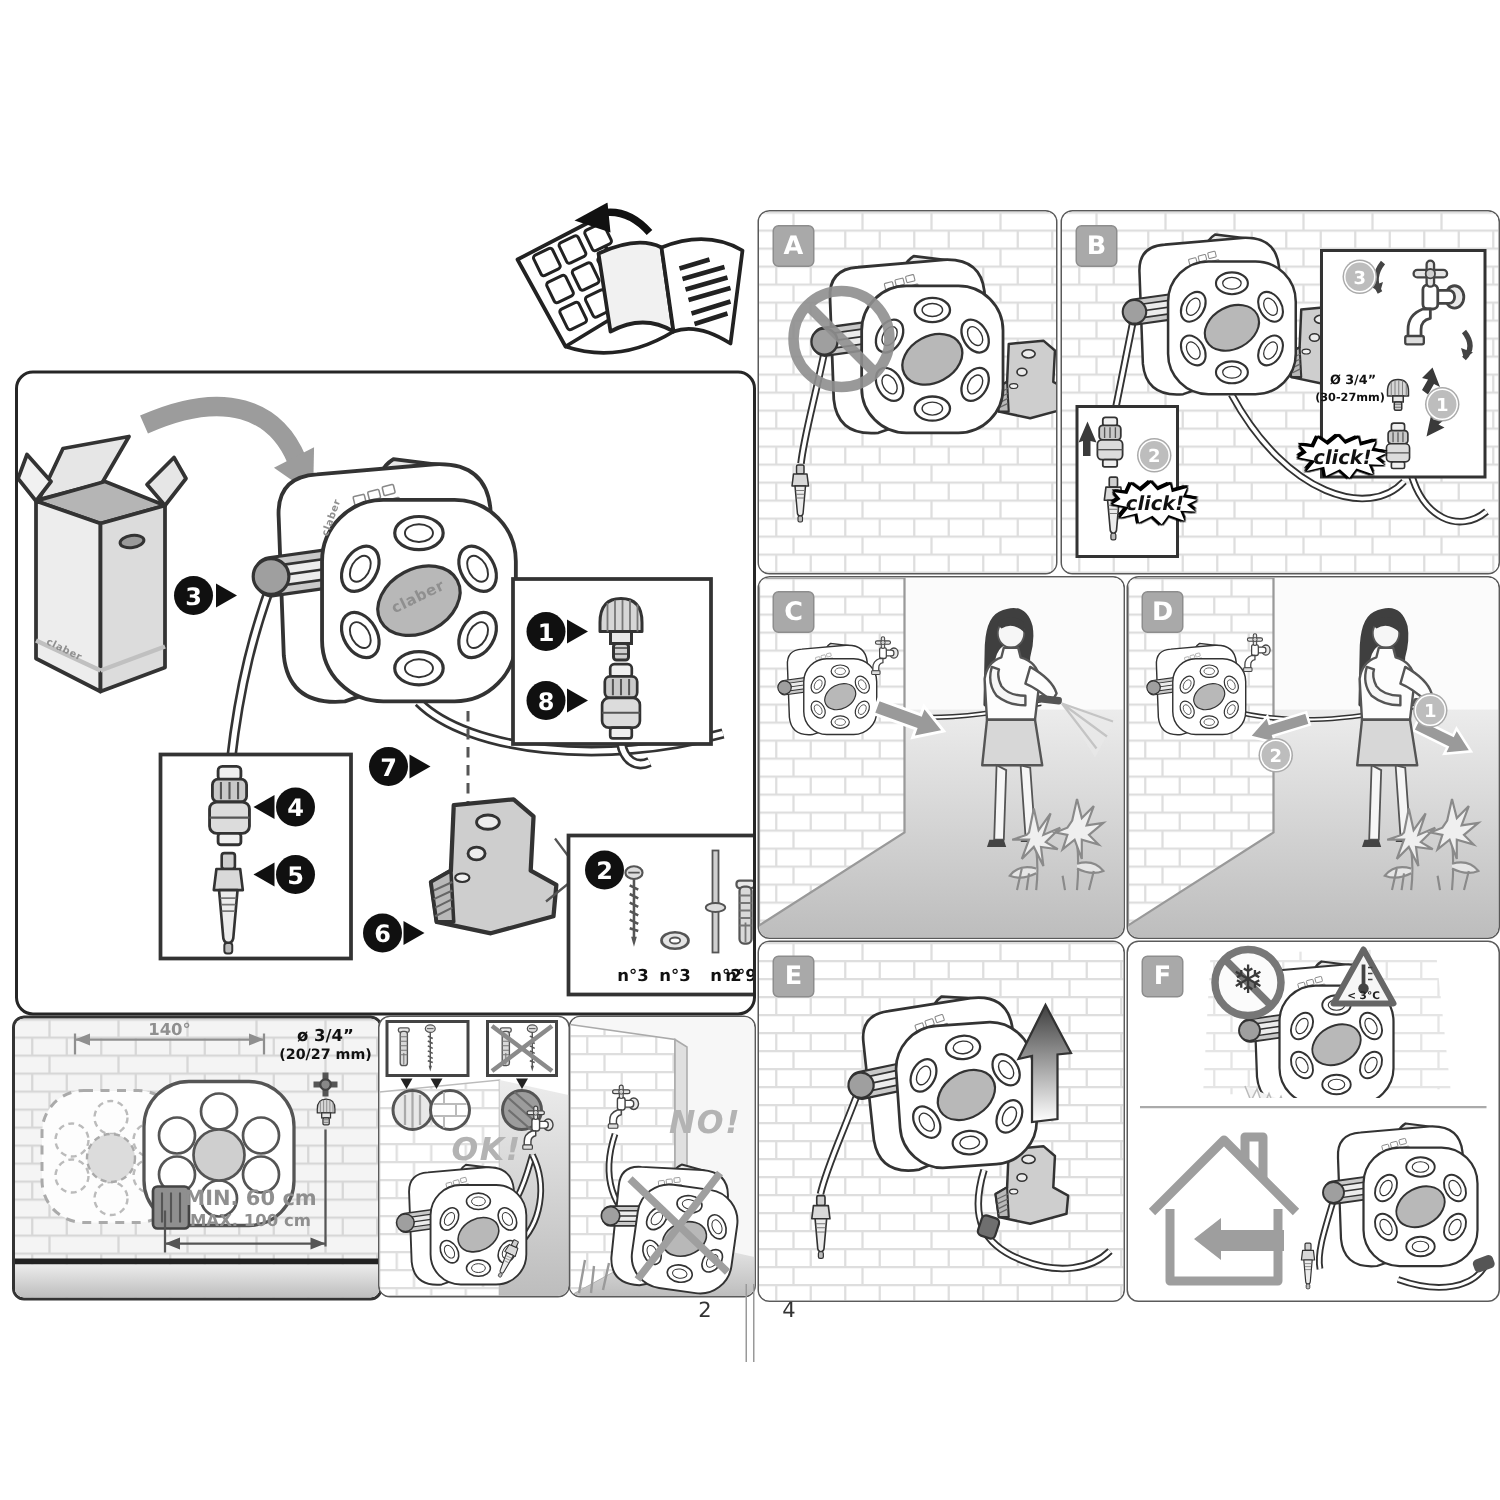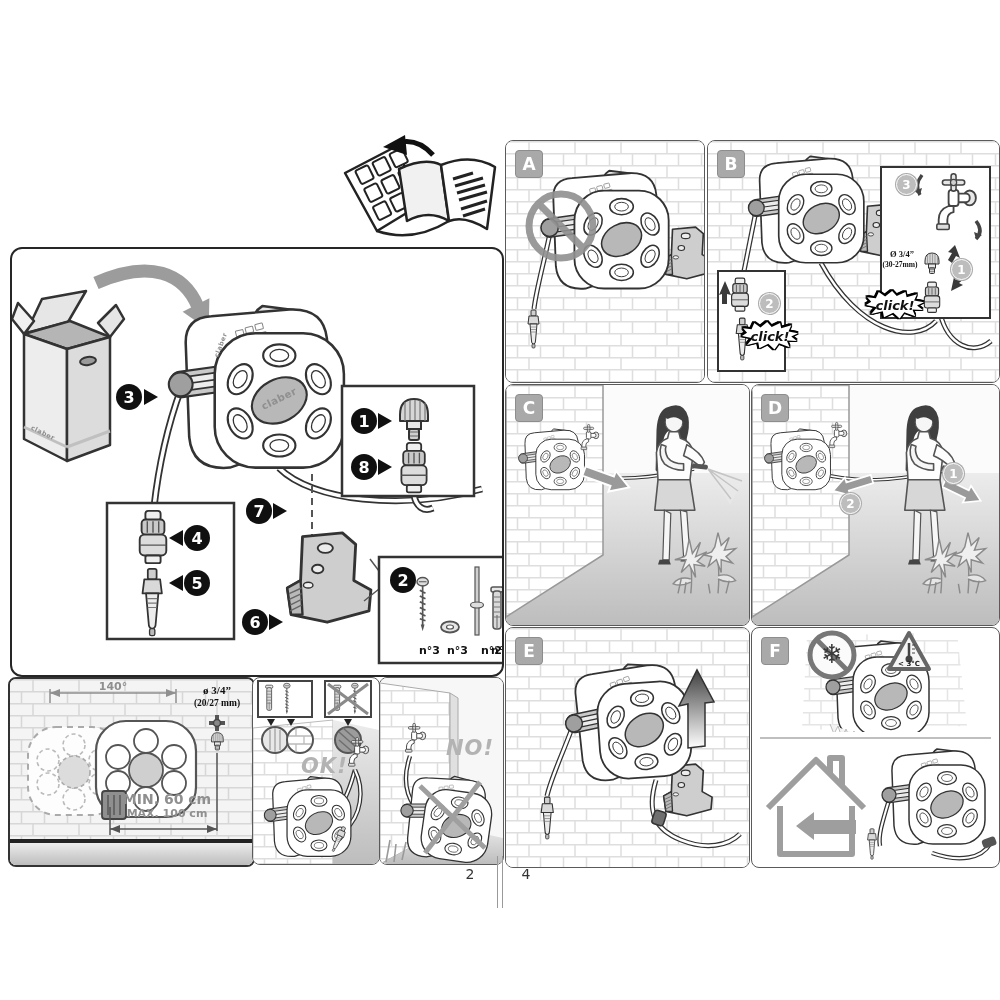--- a/index.html
+++ b/index.html
@@ -16,22 +16,22 @@
          border-left:14px solid #101010;z-index:6;}
   .ptr-l{position:absolute;width:0;height:0;border-top:8px solid transparent;border-bottom:8px solid transparent;
          border-right:14px solid #101010;z-index:6;}
   .gnum{position:absolute;width:19px;height:19px;border-radius:50%;background:#bdbdbd;color:#fff;font-weight:bold;
         font-size:12px;display:flex;align-items:center;justify-content:center;border:1px solid #fff;box-shadow:0 0 0 1px #aaa;z-index:6;}
   .burst-wrap{position:absolute;z-index:7;filter:drop-shadow(1.2px 0 0 #000) drop-shadow(-1.2px 0 0 #000) drop-shadow(0 1.2px 0 #000) drop-shadow(0 -1.2px 0 #000);}
   .burst{background:#fff;display:flex;align-items:center;justify-content:center;font-style:italic;font-weight:bold;font-size:13px;
          clip-path:polygon(0% 50%,9% 38%,2% 22%,17% 26%,22% 4%,33% 20%,45% 0%,53% 18%,68% 4%,70% 22%,88% 12%,83% 34%,100% 40%,88% 52%,98% 68%,80% 66%,85% 90%,66% 76%,58% 98%,47% 78%,31% 94%,29% 72%,9% 82%,19% 58%);}
   .oknotxt{position:absolute;font-style:italic;font-weight:bold;font-size:21px;color:#b3b3b3;letter-spacing:1px;z-index:5;}
   .dimtxt{position:absolute;font-weight:bold;color:#8f8f8f;z-index:5;text-align:center;}
-  .blktxt{position:absolute;font-weight:bold;color:#111;z-index:5;text-align:center;font-family:Liberation Serif, serif;}
-  .hwlabel{position:absolute;font-weight:bold;font-size:11px;color:#111;width:36px;text-align:right;z-index:5;}
+  .blktxt{position:absolute;font-weight:bold;color:#111;z-index:5;text-align:center;}
+  .hwlabel{position:absolute;font-weight:bold;font-size:11px;color:#111;width:36px;text-align:center;z-index:5;}
   .brandtxt{position:absolute;color:#8f8f8f;font-weight:bold;z-index:5;letter-spacing:.5px;}
   .footer-num{position:absolute;font-size:14px;color:#333;width:30px;text-align:center;}
   .fold{position:absolute;left:497px;top:856px;width:4px;height:52px;border-left:1.5px solid #999;border-right:1.5px solid #999;}
   .snow{position:absolute;font-size:26px;color:#3a3a3a;z-index:5;text-align:center;width:30px;line-height:26px;}
   .temptxt{position:absolute;font-weight:bold;font-size:7px;color:#222;z-index:5;text-align:center;width:36px;}
 </style>
 </head>
 <body>
 
 <div id="canvas">

